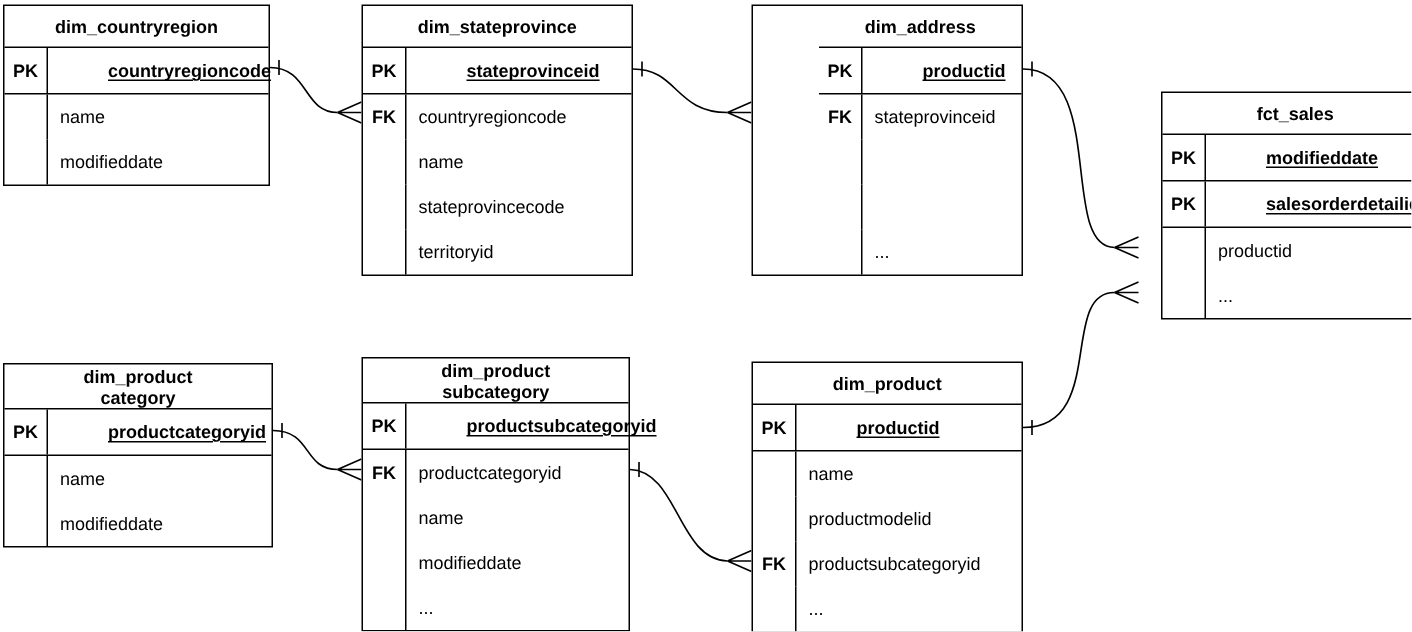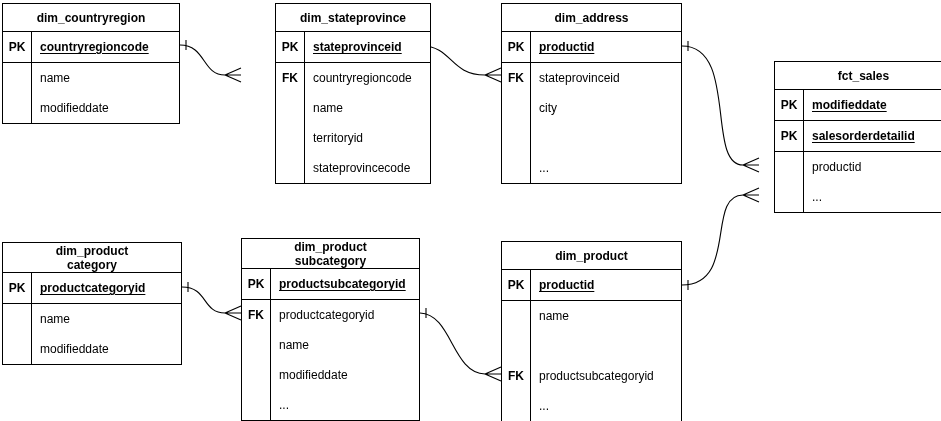--- a/index.html
+++ b/index.html
@@ -17,31 +17,31 @@
     position:absolute; background:#ffffff; border:1px solid #000;
     display:flex; flex-direction:column;
   }
   .ent-title {
     height:28px; flex:none; border-bottom:1px solid #000;
     font-weight:bold; text-align:center; white-space:pre-line; line-height:14px;
     display:flex; align-items:center; justify-content:center;
   }
   .ent-title.two-line { height:30px; }
   .row { display:flex; flex:none; height:30px; }
-  .row.pk { height:31px; border-bottom:1px solid #000; }
+  .row.pk { height:31px; border-bottom:1px solid #000;gap:32px; }
   .cell-key {
     width:29px; flex:none; border-right:1px solid #000;
     display:flex; align-items:center; justify-content:center; font-weight:bold;
   }
   .cell-attr { flex:1; display:flex; align-items:center; padding-left:8px; }
   .row.pk .cell-attr { font-weight:bold; text-decoration:underline; text-underline-offset:2px; }
 
   .e-countryregion { left:2px;   top:3px;   width:178px; }
-  .e-stateprovince { left:241px; top:3px;   width:156px;margin-left:34px; }
-  .e-address       { left:501px; top:3px;   width:181px; }
+  .e-stateprovince { left:241px; top:3px;   width:181px; }
+  .e-address       { left:501px; top:3px;   width:181px;padding-left:44px; }
   .e-fctsales      { left:774px; top:61px;  width:179px; }
   .e-category      { left:2px;   top:242px; width:180px; }
   .e-subcategory   { left:241px; top:238px; width:179px; }
   .e-product       { left:501px; top:241px; width:181px; }
 </style>
 </head>
 <body>
 
 <div class="page">
 
@@ -103,41 +103,40 @@
     <div class="row">
       <div class="cell-key">FK</div>
       <div class="cell-attr">countryregioncode</div>
     </div>
     <div class="row">
       <div class="cell-key"></div>
       <div class="cell-attr">name</div>
     </div>
     <div class="row">
       <div class="cell-key"></div>
+      <div class="cell-attr">stateprovincecode</div>
+    </div>
+    <div class="row">
+      <div class="cell-key"></div>
       <div class="cell-attr">territoryid</div>
-    </div>
-    <div class="row">
-      <div class="cell-key"></div>
-      <div class="cell-attr">stateprovincecode</div>
     </div>
   </div>
 
   <div class="ent e-address">
     <div class="ent-title">dim_address</div>
     <div class="row pk">
       <div class="cell-key">PK</div>
       <div class="cell-attr">productid</div>
     </div>
     <div class="row">
       <div class="cell-key">FK</div>
       <div class="cell-attr">stateprovinceid</div>
     </div>
     <div class="row">
       <div class="cell-key"></div>
-      <div class="cell-attr">city</div>
     </div>
     <div class="row">
       <div class="cell-key"></div>
     </div>
     <div class="row">
       <div class="cell-key"></div>
       <div class="cell-attr">...</div>
     </div>
   </div>
 
@@ -208,20 +207,21 @@
     <div class="row pk">
       <div class="cell-key">PK</div>
       <div class="cell-attr">productid</div>
     </div>
     <div class="row">
       <div class="cell-key"></div>
       <div class="cell-attr">name</div>
     </div>
     <div class="row">
       <div class="cell-key"></div>
+      <div class="cell-attr">productmodelid</div>
     </div>
     <div class="row">
       <div class="cell-key">FK</div>
       <div class="cell-attr">productsubcategoryid</div>
     </div>
     <div class="row">
       <div class="cell-key"></div>
       <div class="cell-attr">...</div>
     </div>
   </div>

